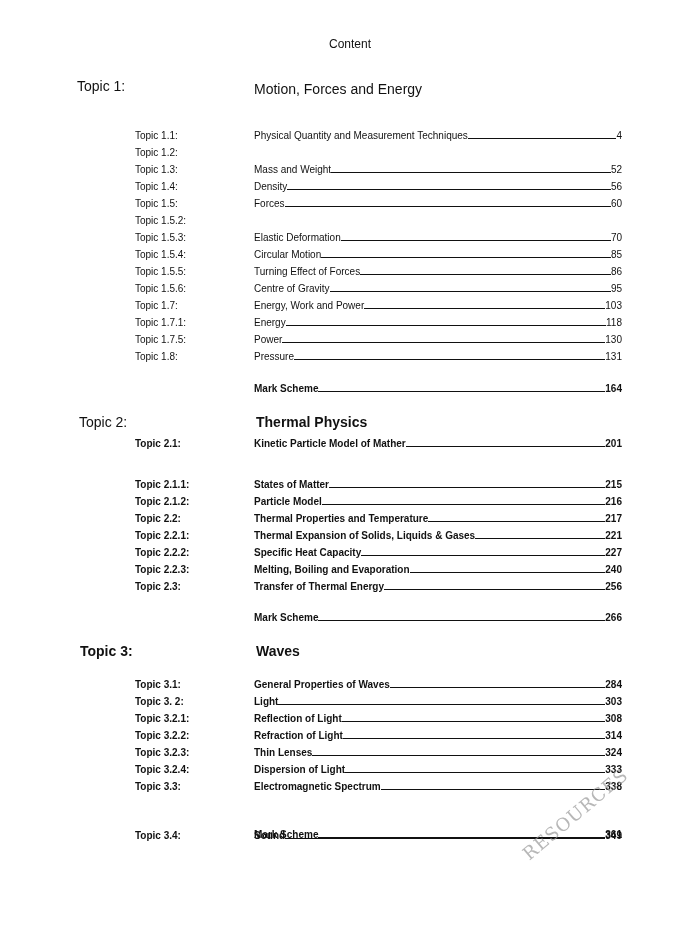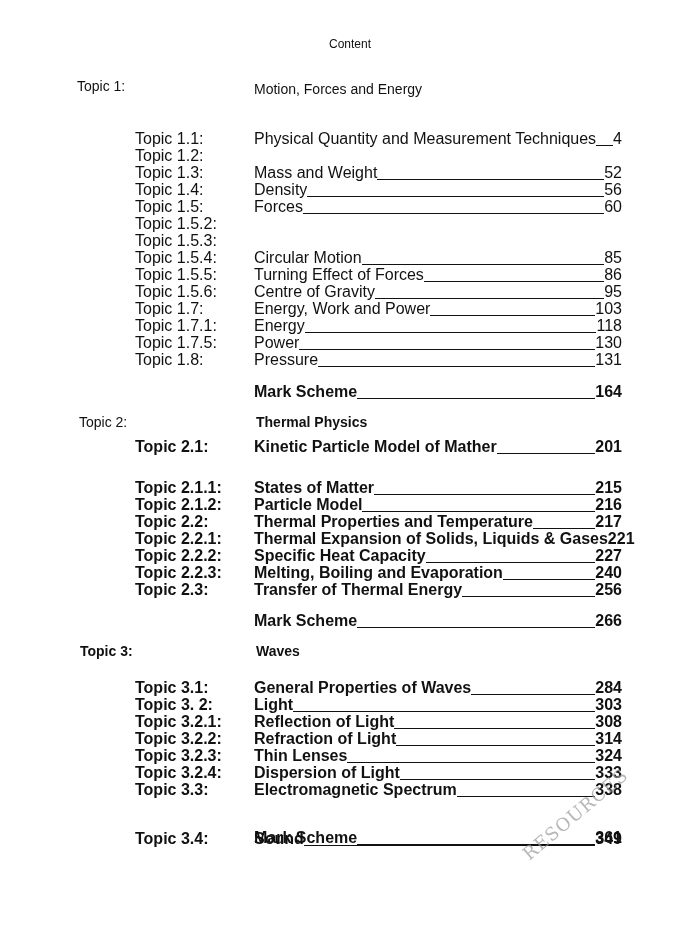--- a/index.html
+++ b/index.html
@@ -4,21 +4,21 @@
 <style>
   html, body { margin: 0; padding: 0; background: #ffffff; }
   body { width: 700px; height: 946px; position: relative; overflow: hidden;
          font-family: "Liberation Sans", sans-serif; color: #111; }
   .title { position: absolute; top: 37px; left: 0; width: 700px; text-align: center;
            font-size: 12px; }
   .topic-head { position: absolute; font-size: 14px; }
   .topic-head .num { position: absolute; white-space: nowrap; text-align: right; }
   .topic-head .name { position: absolute; white-space: nowrap; }
   .entries { position: absolute; left: 0; width: 700px; }
-  .row { position: absolute; height: 17px; width: 700px; font-size: 16px; }
+  .row { position: absolute; height: 17px; width: 700px; font-size: 10px; }
   .row .code { position: absolute; left: 135px; white-space: nowrap; }
   .row .lead { position: absolute; left: 254px; width: 368px; display: flex; align-items: flex-end; }
   .row .label { white-space: nowrap; }
   .row .fill { flex: 1; border-bottom: 1.6px solid #111; margin-bottom: 2px; height: 1px; }
   .row .page { white-space: nowrap; }
   .bold .code, .bold .lead { font-weight: bold; }
   .stamp { position: absolute; left: 530px; top: 800px; width: 120px; height: 80px;
            transform: rotate(-40deg); color: #999; font-family: "DejaVu Serif", serif;
            font-size: 18px; letter-spacing: 1px; opacity: 0.7; }
 </style>
@@ -74,20 +74,25 @@
         <span class="label">Forces</span>
         <span class="fill"></span>
         <span class="page">60</span>
       </div>
     </div>
     <div class="row" style="top: 215px;">
       <span class="code">Topic 1.5.2:</span>
     </div>
     <div class="row" style="top: 232px;">
       <span class="code">Topic 1.5.3:</span>
+      <div class="lead">
+        <span class="label">Elastic Deformation</span>
+        <span class="fill"></span>
+        <span class="page">70</span>
+      </div>
     </div>
     <div class="row" style="top: 249px;">
       <span class="code">Topic 1.5.4:</span>
       <div class="lead">
         <span class="label">Circular Motion</span>
         <span class="fill"></span>
         <span class="page">85</span>
       </div>
     </div>
     <div class="row" style="top: 266px;">

